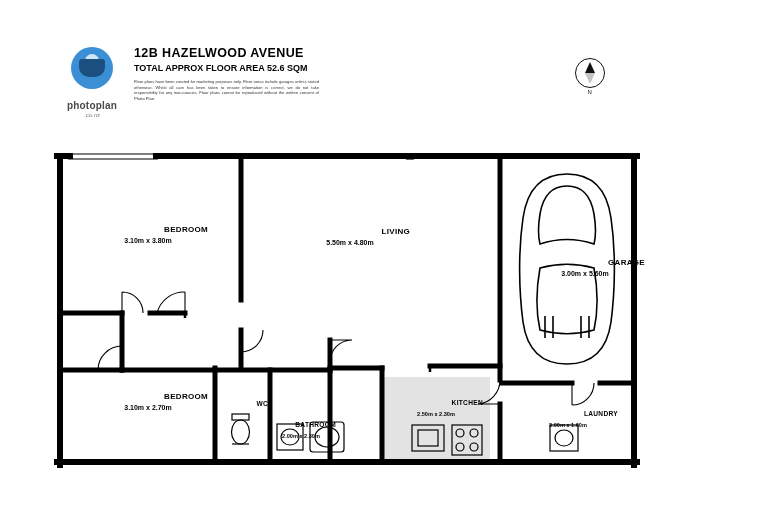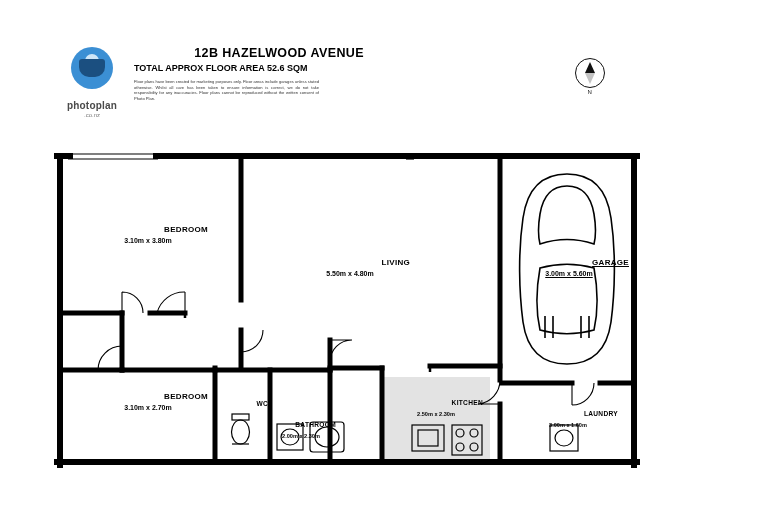--- a/index.html
+++ b/index.html
@@ -70,21 +70,20 @@
     position: absolute;
     left: 134px; top: 46px;
     width: 230px;
   }
   .title-main {
     font-size: 12.5px;
     font-weight: bold;
     letter-spacing: .4px;
     color: #000;
     line-height: 15px;
-    text-align: right;
   }
   .title-sub {
     font-size: 9px;
     font-weight: bold;
     color: #000;
     line-height: 13px;
     margin-top: 1px;
   }
   .disclaimer {
     margin-top: 4px;
@@ -326,26 +325,26 @@
         <ellipse cx="564" cy="438" rx="9" ry="8"></ellipse>
       </g>
     </g>
   </svg>
 
   <div class="room-label" style="left:88px; top:225px; width:120px;">
     <span class="room-name">BEDROOM</span>
     <span class="room-dim">3.10m  x  3.80m</span>
   </div>
 
-  <div class="room-label" style="left:290px; top:227px; width:120px;margin-top:31px;">
+  <div class="room-label" style="left:290px; top:227px; width:120px;">
     <span class="room-name">LIVING</span>
     <span class="room-dim">5.50m  x  4.80m</span>
   </div>
 
-  <div class="room-label" style="left:509px; top:258px; width:120px;text-decoration:underline;">
+  <div class="room-label" style="left:525px; top:258px; width:120px;">
     <span class="room-name">GARAGE</span>
     <span class="room-dim">3.00m  x  5.60m</span>
   </div>
 
   <div class="room-label" style="left:88px; top:392px; width:120px;">
     <span class="room-name">BEDROOM</span>
     <span class="room-dim">3.10m  x  2.70m</span>
   </div>
 
   <div class="room-label" style="left:212px; top:399px; width:56px;">

